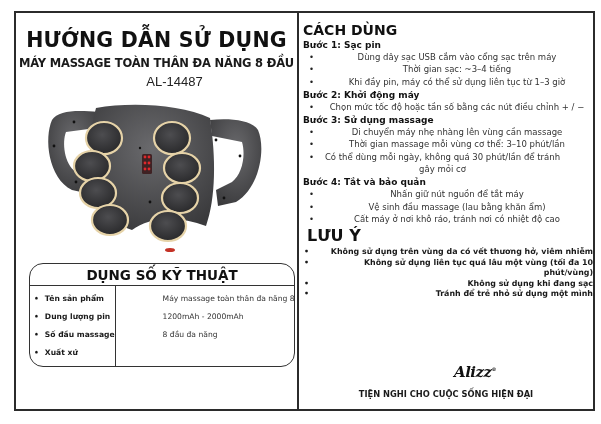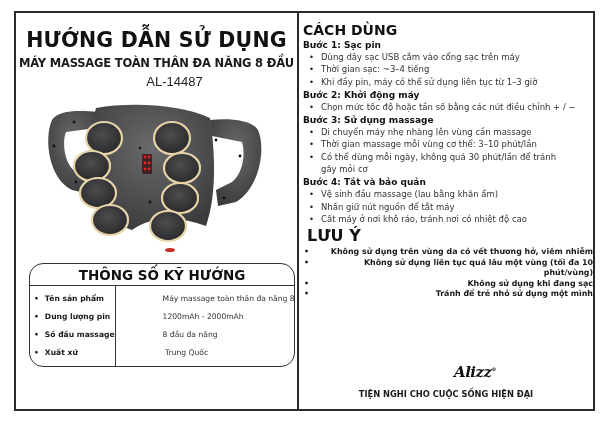--- a/index.html
+++ b/index.html
@@ -53,21 +53,21 @@
   
   .right { position: absolute; left: 283px; top: 0; right: 0; height: 100%; padding-left: 4px; }
   .section-head {
     font-weight: bold; font-size: 14px; color: #111; margin-top: 9px; line-height: 16px;
   }
   .step-head {
     font-weight: bold; font-size: 9px; color: #111; line-height: 12px; margin-top: 1px;
   }
   ul.bullets { list-style: none; margin-left: 6px; }
   ul.bullets li {
-    position: relative; padding-left: 12px; font-size: 8.5px; line-height: 12.3px; color: #333;
+    position: relative; padding-left: 12px; font-size: 8.5px; line-height: 12.3px; color: #333; text-align: center;
   }
   ul.bullets li::before {
     content: "•"; position: absolute; left: 0; top: 0; color: #222;
   }
   .note-head {
     font-weight: bold; font-size: 16px; color: #111; margin-top: 2px; margin-left: 4px; line-height: 18px;
   }
   ul.notes { list-style: none; margin-top: 2px; text-align: right; }
   ul.notes li {
     position: relative; padding-left: 11px; font-size: 7.9px; font-weight: bold; line-height: 10.5px; color: #1a1a1a;
@@ -135,33 +135,32 @@
         <ellipse cx="70" cy="122" rx="18" ry="15" fill="url(#head)"></ellipse>
         <ellipse cx="132" cy="40" rx="18" ry="16" fill="url(#head)"></ellipse>
         <ellipse cx="142" cy="70" rx="18" ry="15" fill="url(#head)"></ellipse>
         <ellipse cx="140" cy="100" rx="18" ry="15" fill="url(#head)"></ellipse>
         <ellipse cx="128" cy="128" rx="18" ry="15" fill="url(#head)"></ellipse>
       </g>
       <ellipse cx="130" cy="152" rx="5" ry="2" fill="#c43226"></ellipse>
     </svg>
 
     <div class="specs">
-      <div class="specs-title">THÔNG SỐ KỸ HƯỚNG</div>
+      <div class="specs-title">DỤNG SỐ KỸ THUẬT</div>
       <div class="specs-body">
         <div class="specs-col-label">
           <div class="spec-label">Tên sản phẩm</div>
           <div class="spec-label">Dung lượng pin</div>
           <div class="spec-label">Số đầu massage</div>
           <div class="spec-label">Xuất xứ</div>
         </div>
         <div class="specs-col-value">
           <div class="spec-value">Máy massage toàn thân đa năng 8 đầu</div>
           <div class="spec-value">1200mAh - 2000mAh</div>
           <div class="spec-value">8 đầu đa năng</div>
-          <div class="spec-value" style="white-space:pre"> Trung Quốc</div>
         </div>
       </div>
     </div>
   </div>
 
   <div class="divider"></div>
 
   <div class="right">
     <div class="section-head">CÁCH DÙNG</div>
 
@@ -179,22 +178,22 @@
 
     <div class="step-head">Bước 3: Sử dụng massage</div>
     <ul class="bullets">
       <li>Di chuyển máy nhẹ nhàng lên vùng cần massage</li>
       <li>Thời gian massage mỗi vùng cơ thể: 3–10 phút/lần</li>
       <li style="max-width:255px">Có thể dùng mỗi ngày, không quá 30 phút/lần để tránh gây mỏi cơ</li>
     </ul>
 
     <div class="step-head">Bước 4: Tắt và bảo quản</div>
     <ul class="bullets">
+      <li>Nhấn giữ nút nguồn để tắt máy</li>
       <li>Vệ sinh đầu massage (lau bằng khăn ẩm)</li>
-      <li>Nhấn giữ nút nguồn để tắt máy</li>
       <li>Cất máy ở nơi khô ráo, tránh nơi có nhiệt độ cao</li>
     </ul>
 
     <div class="note-head">LƯU Ý</div>
     <ul class="notes">
       <li>Không sử dụng trên vùng da có vết thương hở, viêm nhiễm</li>
       <li>Không sử dụng liên tục quá lâu một vùng (tối đa 10 phút/vùng)</li>
       <li>Không sử dụng khi đang sạc</li>
       <li>Tránh để trẻ nhỏ sử dụng một mình</li>
     </ul>

